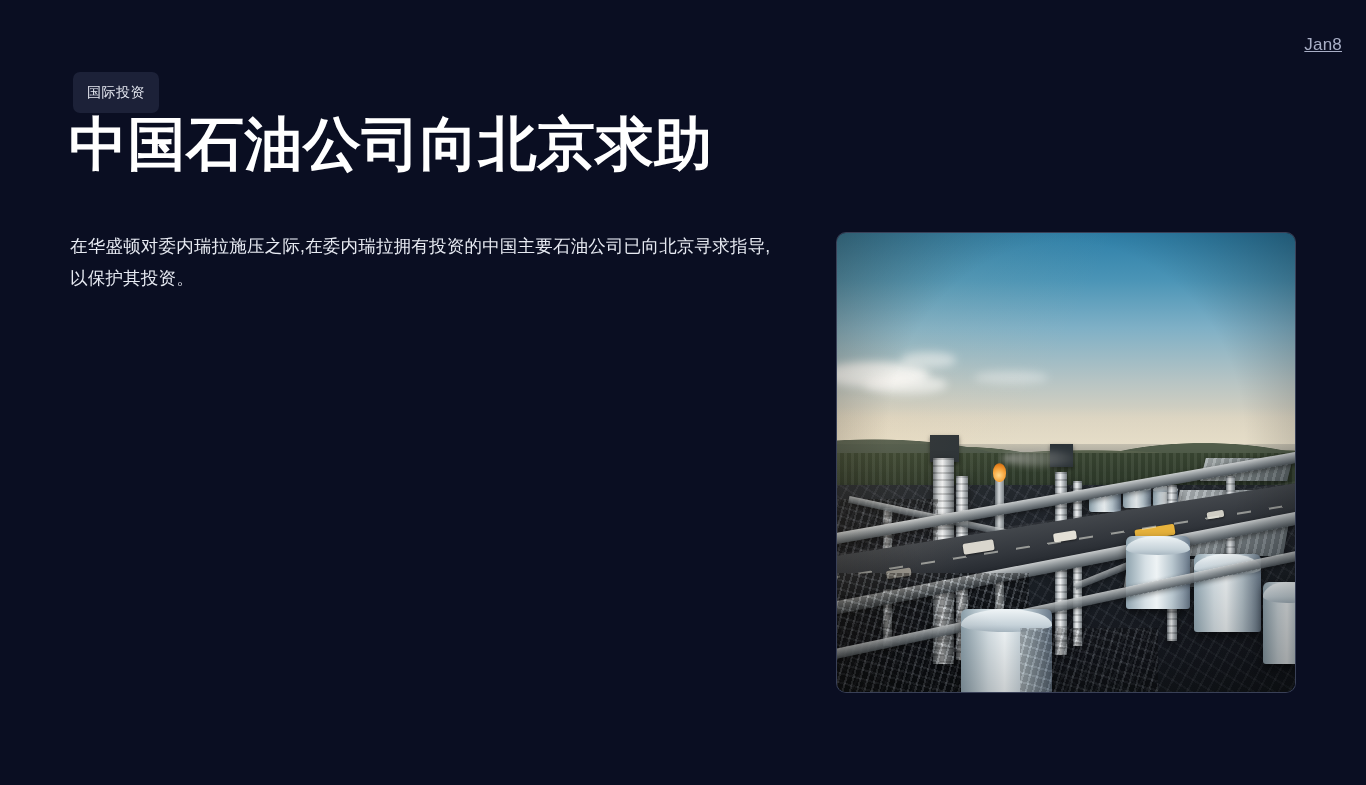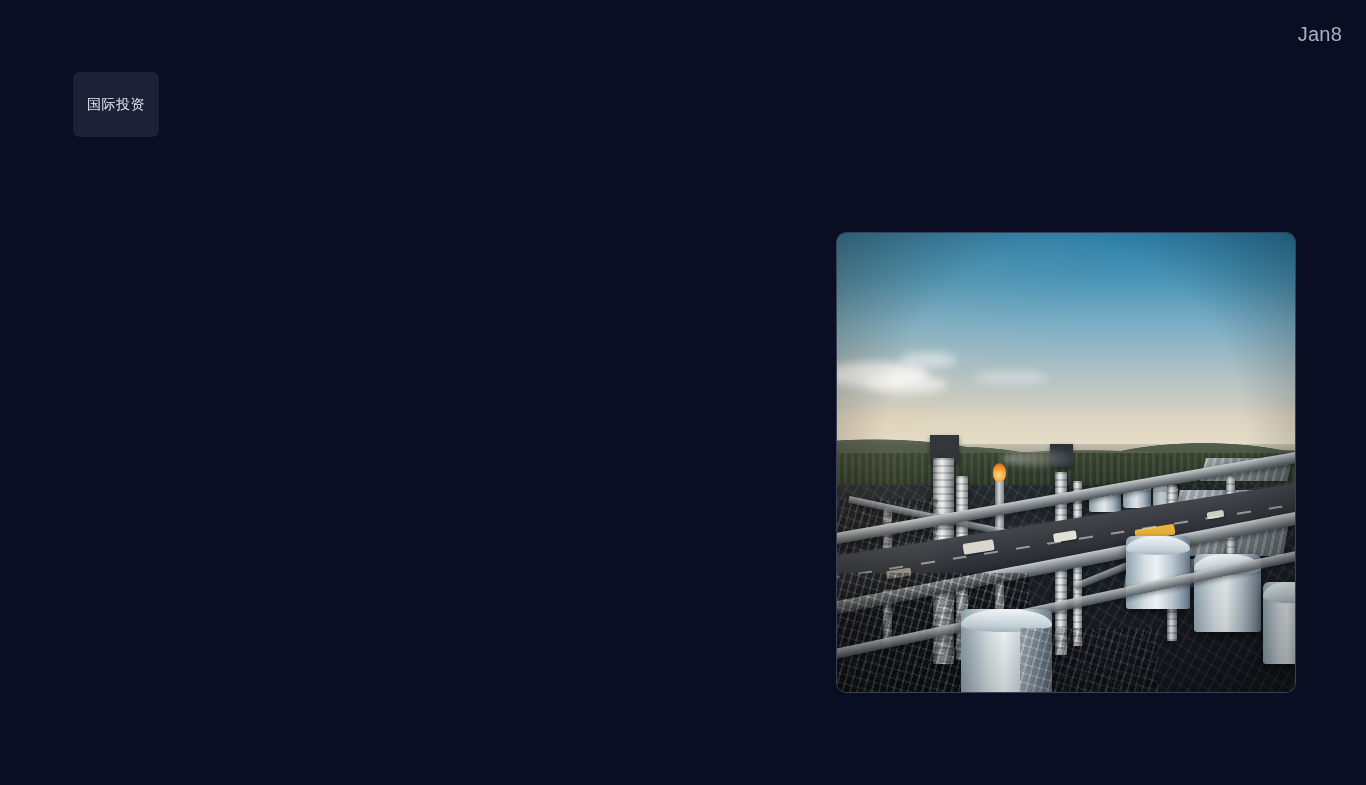--- a/index.html
+++ b/index.html
@@ -18,37 +18,38 @@
 
   .slide {
     position: absolute;
     inset: 0;
     background: #0a0e22;
   }
 
   
   .date-label {
     position: absolute;
-    top: 24px;
+    top: 36px;
     right: 24px;
-    font-size: 20px;
+    font-size: 17px;
     color: #a9afc6;
     letter-spacing: 0.2px;
     line-height: 1;
+    text-decoration: underline;
   }
 
   
   .badge {
     position: absolute;
     left: 73px;
     top: 72px;
     height: 33px;
     display: inline-flex;
     align-items: center;
-    padding: 16px 14px;
+    padding: 4px 14px;
     background: #1c2138;
     border-radius: 7px;
     font-size: 14px;
     color: #e6e9f2;
     letter-spacing: 0.5px;
     white-space: nowrap;
   }
 
   
   .title {
@@ -357,22 +358,24 @@
 </style>
 </head>
 <body>
 
 <div class="slide">
 
   <div class="date-label">Jan8</div>
 
   <div class="badge">国际投资</div>
 
+  <h1 class="title">中国石油公司向北京求助</h1>
 
   <div class="body-col">
+    <p>在华盛顿对委内瑞拉施压之际,在委内瑞拉拥有投资的中国主要石油公司已向北京寻求指导,以保护其投资。</p>
   </div>
 
   <div class="photo-frame">
     <div class="photo">
       <div class="sky"></div>
       <div class="cloud c1"></div>
       <div class="cloud c2"></div>
       <div class="cloud c3"></div>
       <div class="cloud c4"></div>
       <div class="haze"></div>

